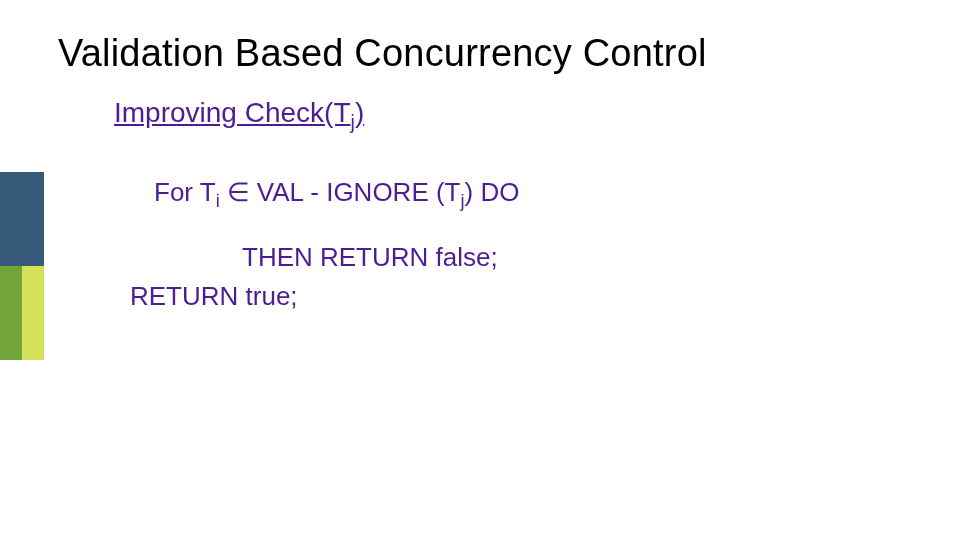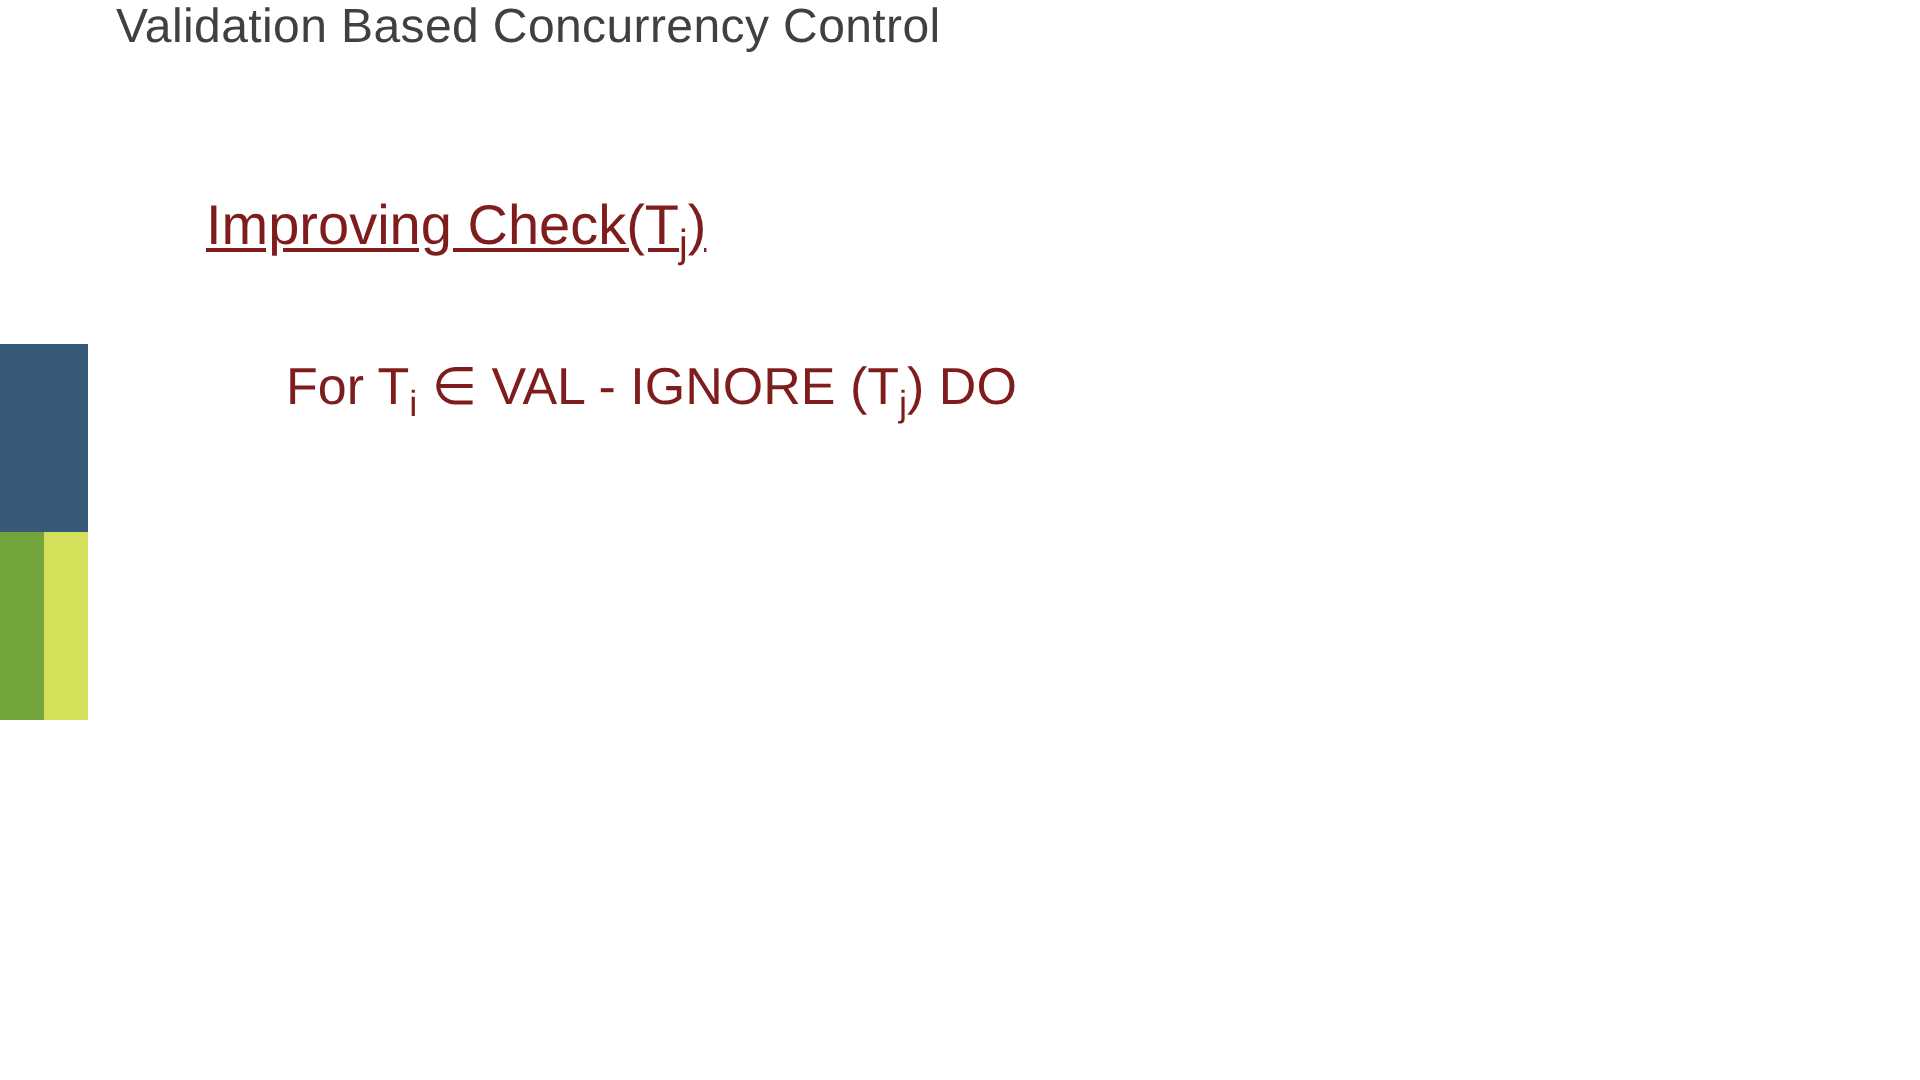--- a/index.html
+++ b/index.html
@@ -37,33 +37,33 @@
   background: #71a53b;
 }
 .left-accent .bar-green-light {
   position: absolute;
   left: 22px; top: 94px;
   width: 22px; height: 94px;
   background: #d5e05a;
 }
 .title {
   position: absolute;
-  top: 0;
+  top: 32px;
   left: 58px;
-  font-size: 24px;
-  color: #404040;
+  font-size: 38px;
+  color: #000000;
   font-weight: 400;
   letter-spacing: 0.2px;
 }
 .content {
   position: absolute;
   top: 94px;
-  left: 103px;
+  left: 114px;
   width: 800px;
-  color: #7f1d1d;
+  color: #4c1d95;
   font-size: 26px;
   line-height: 1.35;
 }
 .subhead {
   text-decoration: underline;
   font-size: 28px;
   margin-bottom: 40px;
 }
 .line1 { margin-bottom: 26px; margin-left: 40px; }
 .line2 { margin-left: 16px; margin-bottom: 22px; }
@@ -93,14 +93,16 @@
     </div>
 
     <div class="line1">
       <span>For T</span><sub>i</sub>
       <span> ∈ </span>
       <span> VAL - IGNORE (T</span><sub>j</sub><span>)  DO</span>
     </div>
 
 
 
+    <div class="line4">THEN RETURN false;</div>
+    <div class="line5">RETURN true;</div>
   </div>
 </div>
 
 </body></html>

